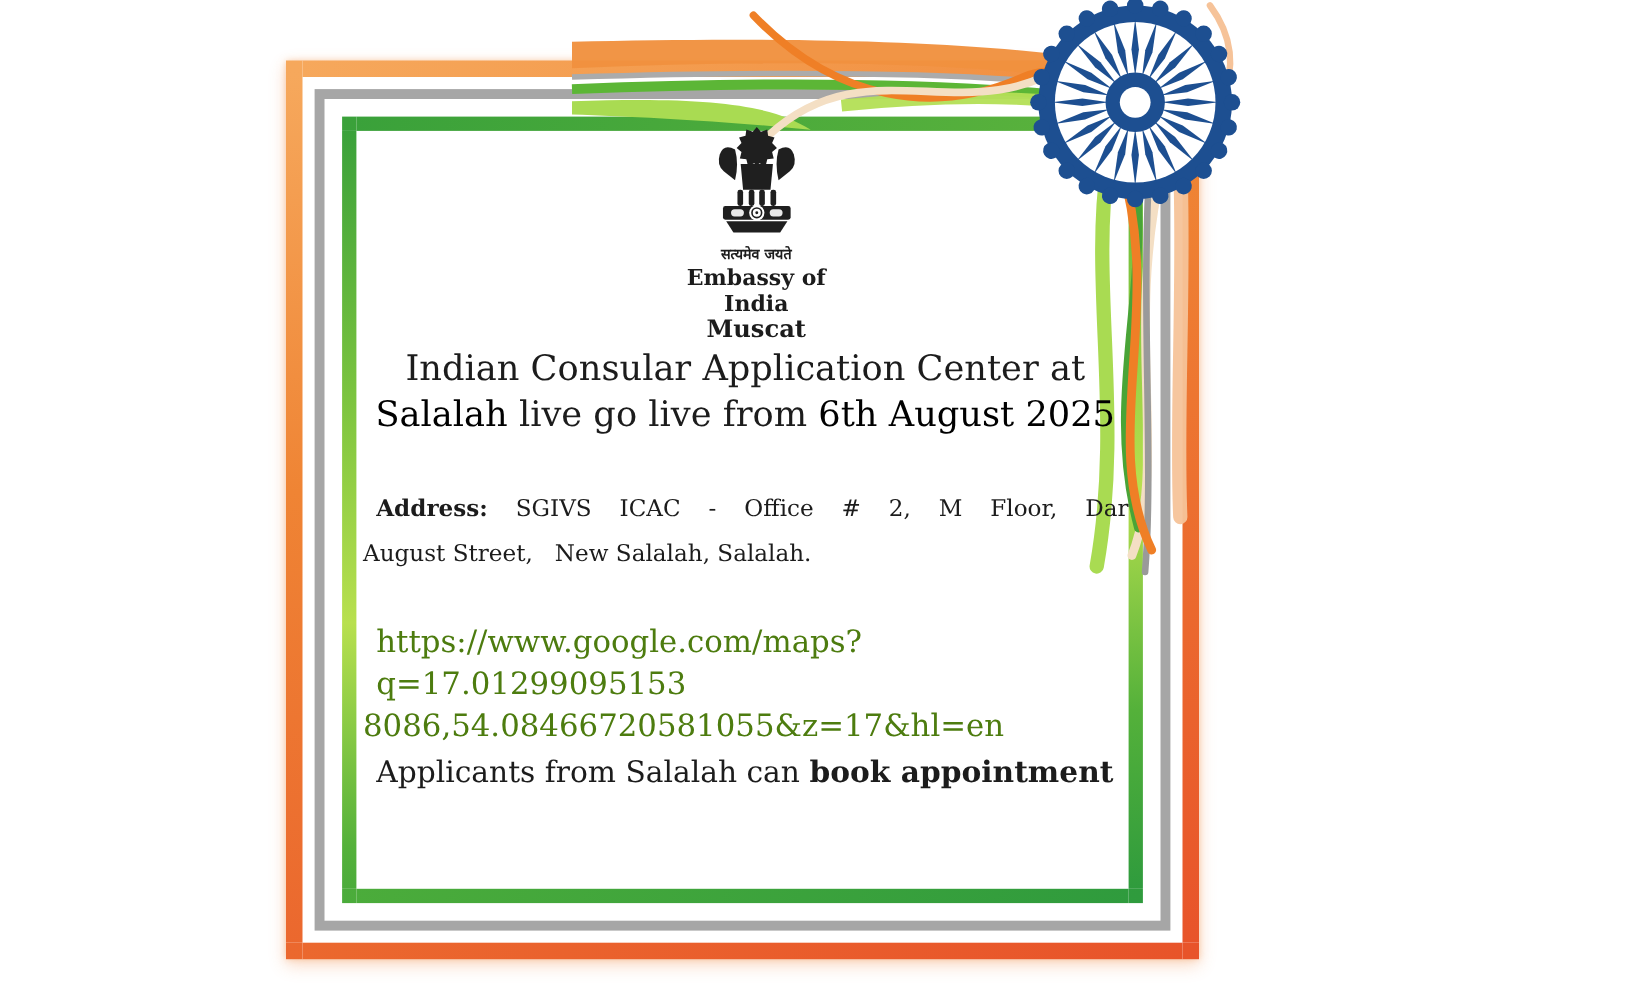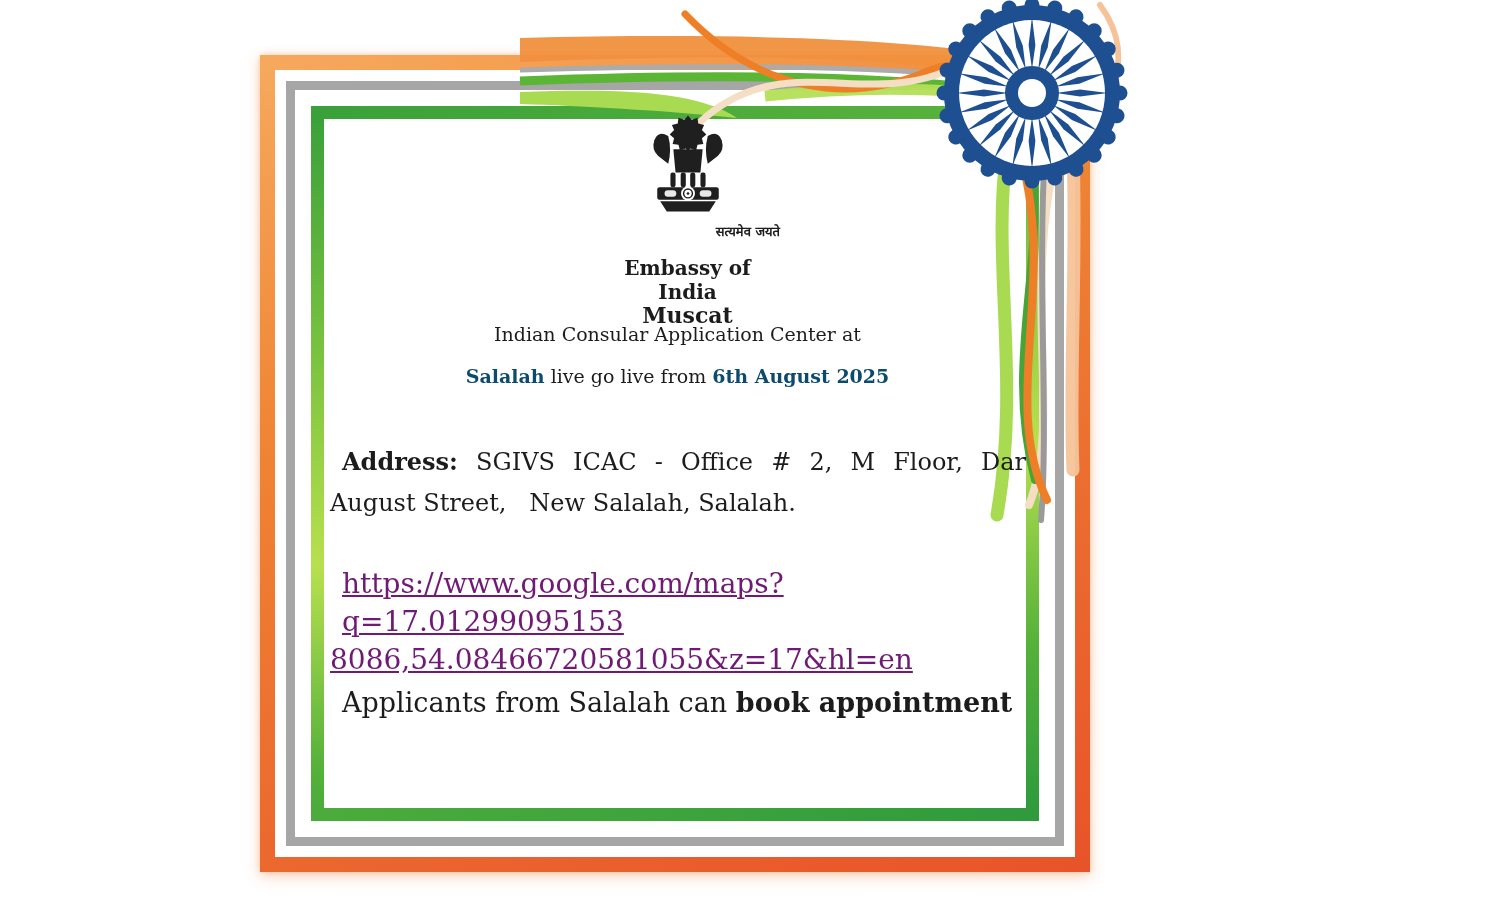--- a/index.html
+++ b/index.html
@@ -28,34 +28,34 @@
     border-image:linear-gradient(170deg,#3aa13a 0%,#7cc43f 30%,#b8e04e 55%,#54b13a 80%,#2f9b3d 100%) 1;
     box-sizing:border-box;
   }
   
   .deco{position:absolute;pointer-events:none;}
   #ribbon-top{left:500px;top:0;}
   #ribbon-side{left:955px;top:140px;}
   #chakra{left:932px;top:-7px;}
   
   .emblem-block{position:absolute;left:595px;top:114px;width:185px;text-align:center;}
-  .emblem-motto{font-size:13px;line-height:16px;margin-top:2px;font-weight:bold;text-align:right;}
-  .emblem-org{font-size:20px;line-height:24px;font-weight:bold;margin-top:16px;}
+  .emblem-motto{font-size:13px;line-height:16px;margin-top:2px;font-weight:bold;}
+  .emblem-org{font-size:20px;line-height:24px;font-weight:bold;margin-top:0;}
   .emblem-city{font-size:22px;line-height:22px;font-weight:bold;}
   
   .heading{position:absolute;left:325px;top:313px;width:705px;text-align:center;
-           font-size:19px;line-height:42px;}
-  .red{color:#0c4a6e;font-weight:bold;}
+           font-size:32px;line-height:42px;}
+  .red{color:#000000;font-weight:normal;}
   .bold{font-weight:bold;}
-  .address{position:absolute;left:330px;top:441px;width:696px;font-size:24px;line-height:41px;}
+  .address{position:absolute;left:330px;top:441px;width:696px;font-size:21px;line-height:41px;}
   .jline{text-align:justify;text-align-last:justify;}
   .indent{padding-left:12px;box-sizing:border-box;}
   .prewrap{white-space:pre-wrap;}
   .maplink{position:absolute;left:330px;top:565px;width:696px;font-size:28px;line-height:38px;}
-  .link{color:#701a75;text-decoration:underline;cursor:pointer;}
+  .link{color:#4d7c0f;cursor:pointer;}
   .appoint{position:absolute;left:330px;top:681px;width:696px;font-size:27px;line-height:43px;}
 </style>
 </head>
 <body>
 
 <div class="frame frame-orange"></div>
 <div class="frame frame-gray"></div>
 <div class="frame frame-green"></div>
 
 <svg id="ribbon-top" class="deco" width="660" height="250" viewBox="500 0 660 250">

